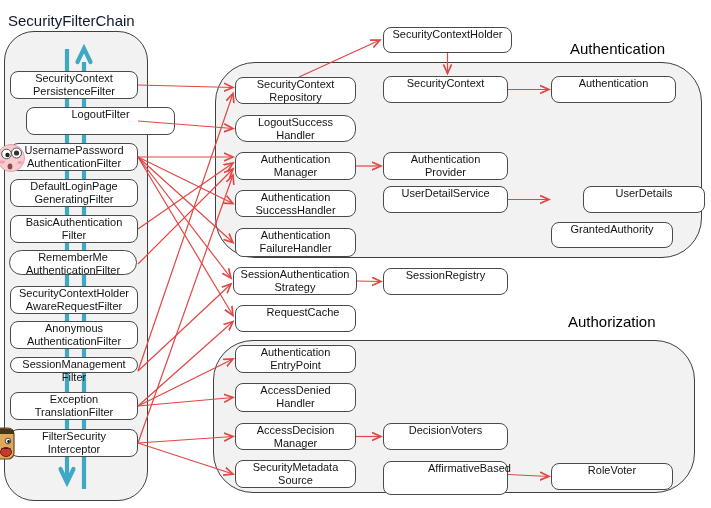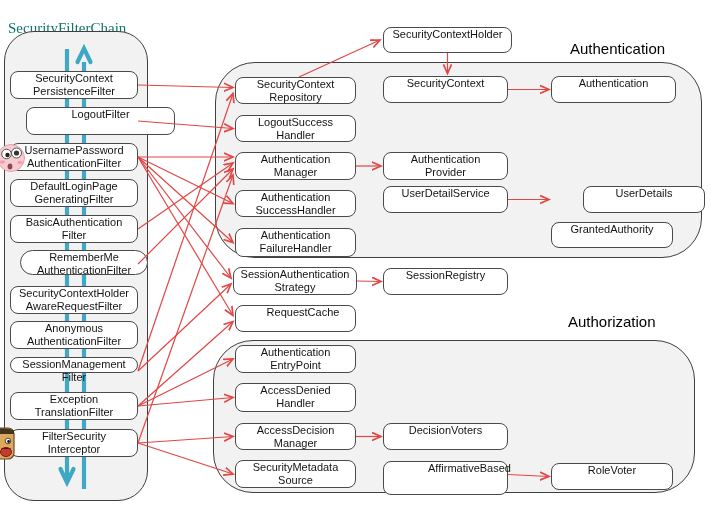--- a/index.html
+++ b/index.html
@@ -1,20 +1,20 @@
 <!DOCTYPE html>
 <html><head>
 <meta charset="utf-8">
 <style>
   html,body{margin:0;padding:0;background:#fff;}
   .canvas{
     position:relative;width:711px;height:508px;background:#fff;
     font-family:"Liberation Sans",sans-serif;overflow:hidden;color:#111;
   }
-  .page-title{position:absolute;left:8px;top:20px;font-size:15px;color:#0f766e;font-family:Liberation Serif, serif;}
+  .page-title{position:absolute;left:8px;top:12px;font-size:15px;color:#0f172a;}
   .group{position:absolute;background:#f2f2f2;border:1.6px solid #3f3f3f;box-sizing:border-box;}
   .chain-container{left:4px;top:31px;width:144px;height:470px;border-radius:30px;}
   .auth-group{left:215px;top:62px;width:487px;height:196px;border-radius:40px;}
   .authz-group{left:213px;top:340px;width:482px;height:153px;border-radius:40px;}
   .group-label{position:absolute;font-size:15px;color:#000;}
   .auth-label{left:570px;top:40px;}
   .authz-label{left:568px;top:313px;}
   .node{
     position:absolute;background:#fff;border:1.4px solid #4a4a4a;border-radius:8px;
     display:flex;align-items:flex-start;justify-content:center;text-align:center;
@@ -61,21 +61,21 @@
 AuthenticationFilter</span>
       </div>
       <div class="node" style="left: 10px; top: 179px; width: 128px; height: 28px;">
         <span>DefaultLoginPage
 GeneratingFilter</span>
       </div>
       <div class="node" style="left: 10px; top: 215px; width: 128px; height: 28px;">
         <span>BasicAuthentication
 Filter</span>
       </div>
-      <div class="node" style="left: 20px; top: 250px; width: 128px; height: 25px; border-radius: 14px;">
+      <div class="node" style="left: 9px; top: 250px; width: 128px; height: 25px; border-radius: 14px;">
         <span>RememberMe
 AuthenticationFilter</span>
       </div>
       <div class="node" style="left: 10px; top: 286px; width: 128px; height: 28px;">
         <span>SecurityContextHolder
 AwareRequestFilter</span>
       </div>
       <div class="node" style="left: 10px; top: 321px; width: 128px; height: 28px;">
         <span>Anonymous
 AuthenticationFilter</span>
@@ -92,21 +92,21 @@
         <span>FilterSecurity
 Interceptor</span>
       </div>
       <div class="node" style="left: 383px; top: 27px; width: 129px; height: 26px;">
         <span>SecurityContextHolder</span>
       </div>
       <div class="node" style="left: 235px; top: 77px; width: 121px; height: 27px;">
         <span>SecurityContext
 Repository</span>
       </div>
-      <div class="node" style="left: 235px; top: 115px; width: 121px; height: 27px;">
+      <div class="node" style="left: 235px; top: 115px; width: 121px; height: 27px; border-radius: 12px;">
         <span>LogoutSuccess
 Handler</span>
       </div>
       <div class="node" style="left: 235px; top: 152px; width: 121px; height: 28px;">
         <span>Authentication
 Manager</span>
       </div>
       <div class="node" style="left: 235px; top: 190px; width: 121px; height: 27px;">
         <span>Authentication
 SuccessHandler</span>

